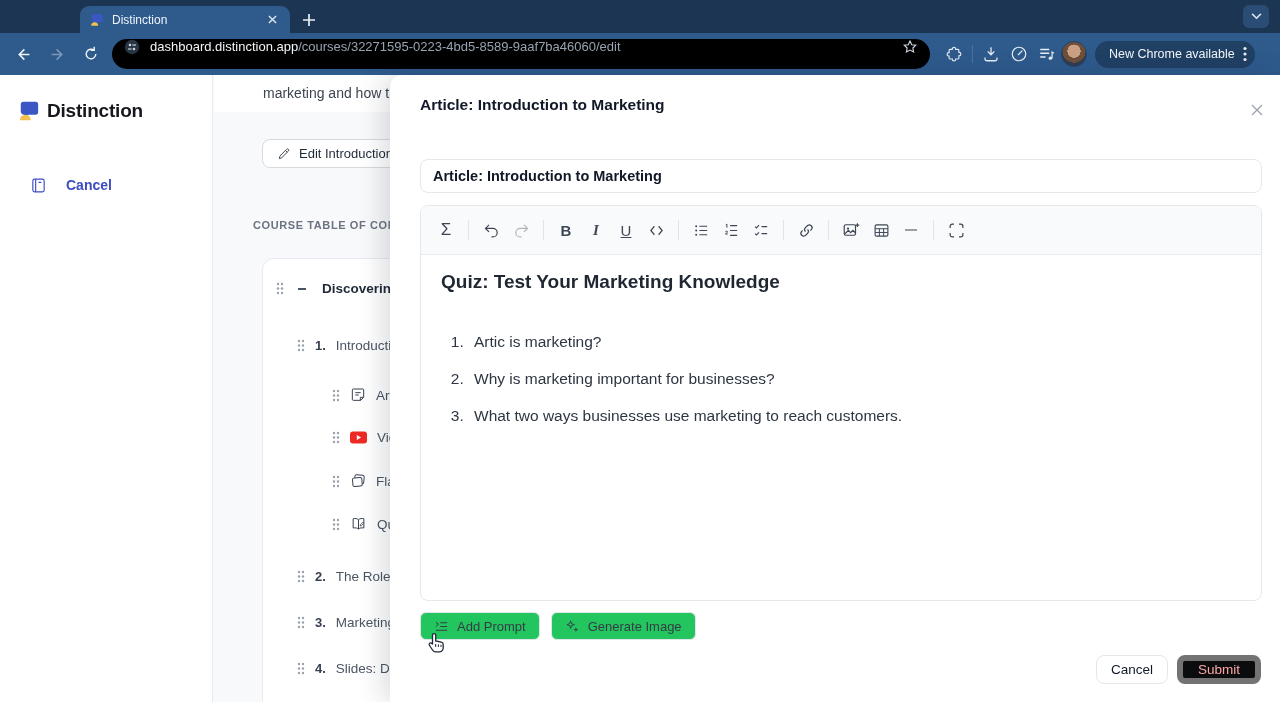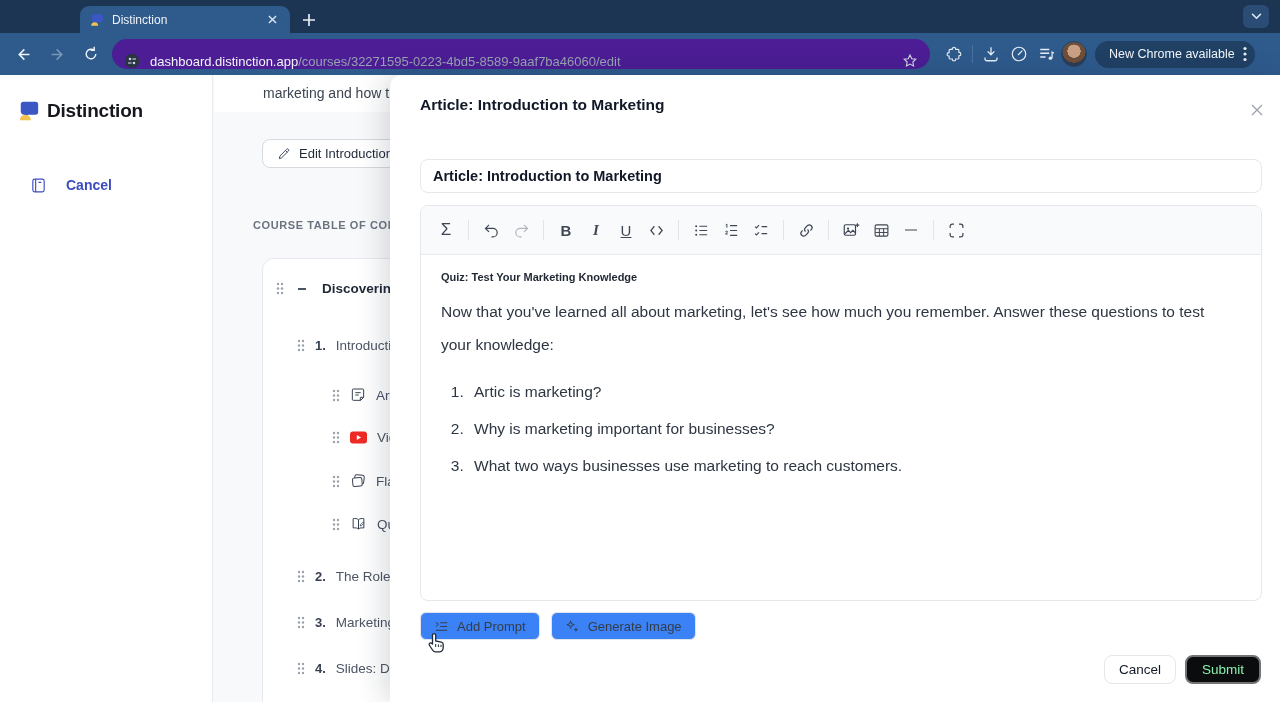--- a/index.html
+++ b/index.html
@@ -13,22 +13,22 @@
          border-radius:9px 9px 0 0; display:flex; align-items:center; padding:0 10px; gap:8px; }
   .tab-label { color:#eef3f9; font-size:12px; flex:1; white-space:nowrap; overflow:hidden; }
   .tab-close { width:16px; height:16px; display:flex; align-items:center; justify-content:center; border-radius:4px; }
   .newtab { position:absolute; left:298px; top:9px; width:22px; height:22px; display:flex; align-items:center; justify-content:center; }
   .tab-search { position:absolute; left:1243px; top:5px; width:26px; height:23px; background:#2b4c74; border-radius:6px;
                 display:flex; align-items:center; justify-content:center; }
   .toolbar { position:absolute; left:0; top:33px; width:1280px; height:42px; background:#2e5a8c;
              display:flex; align-items:center; }
   .navbtn { width:30px; height:30px; display:flex; align-items:center; justify-content:center; margin-left:4px; }
   .navbtn:first-child { margin-left:8px; }
-  .urlbar { margin-left:6px; width:818px; height:30px; background:#4c1d95; border-radius:15px;
-            display:flex; align-items:flex-end; padding:0 12px; gap:10px; }
+  .urlbar { margin-left:6px; width:818px; height:30px; background:#000000; border-radius:15px;
+            display:flex; align-items:flex-start; padding:0 12px; gap:10px; }
   .url-text { flex:1; font-size:13px; white-space:nowrap; overflow:hidden; }
   .url-domain { color:#f1f4f8; }
   .url-path { color:#97a3b2; }
   .chrome-right { display:flex; align-items:center; margin-left:10px; }
   .csep { width:1px; height:18px; background:#4a72a0; margin:0 4px; }
   .cicon { width:28px; height:28px; display:flex; align-items:center; justify-content:center; }
   .avatar { width:26px; height:26px; border-radius:50%;
             background:radial-gradient(circle at 50% 38%, #caa184 0 34%, #6e4f3a 35% 60%, #2f3c52 61%); border:1px solid #23456b; }
   .update-pill { margin-left:8px; height:27px; background:#204064; border-radius:14px; display:flex; align-items:center;
                  padding:0 8px 0 14px; gap:8px; }
@@ -62,32 +62,32 @@
   .m-close { position:absolute; left:856px; top:24px; width:22px; height:22px; display:flex; align-items:center; justify-content:center; }
   .title-input { position:absolute; left:30px; top:84px; width:842px; height:34px; border:1px solid #e5e7eb; border-radius:8px;
                  padding:0 12px; font-family:"Liberation Sans",sans-serif; font-size:14.5px; font-weight:bold; color:#111827; background:#fff; }
   .editor { position:absolute; left:30px; top:130px; width:842px; height:396px; border:1px solid #e5e7eb; border-radius:8px; overflow:hidden; background:#fff; }
   .ed-toolbar { height:49px; background:#f9fafb; border-bottom:1px solid #e9ecef; display:flex; align-items:center; padding:0 10px; }
   .tbtn { width:26px; height:26px; display:flex; align-items:center; justify-content:center; border-radius:5px; margin:0 2px; color:#3f4754; }
   .tbtn.txt { font-size:15px; font-weight:bold; }
   .tbtn.disabled { opacity:.38; }
   .tsep { width:1px; height:20px; background:#e1e4e9; margin:0 7px; }
   .ed-content { padding:16px 20px 0 20px; width:836px; }
-  .ed-h { font-size:11px; font-weight:bold; color:#1f2733; margin-bottom:12px; }
+  .ed-h { font-size:19px; font-weight:bold; color:#1f2733; margin-bottom:30px; }
   .ed-p { font-size:15.5px; color:#2d3642; line-height:33px; max-width:795px; }
   .ed-ol { margin:12px 0 10px 0; padding-left:27px; max-width:795px; }
   .ed-ol li { font-size:15.5px; color:#2d3642; line-height:37px; padding-left:6px; }
   .action-row { position:absolute; left:30px; top:537px; display:flex; gap:11px; }
-  .chip-btn { height:28px; background:#3b82f6; border:1px solid #e2e5ea; border-radius:6px; display:flex; align-items:center;
+  .chip-btn { height:28px; background:#22c55e; border:1px solid #e2e5ea; border-radius:6px; display:flex; align-items:center;
               gap:8px; padding:0 13px; font-size:13px; color:#353c46; }
   .footer { position:absolute; right:19px; top:580px; display:flex; gap:9px; }
   .btn-cancel { height:29px; padding:0 14px; background:#ffffff; border:1px solid #e5e7eb; border-radius:8px;
                 font-size:13.5px; color:#111827; display:flex; align-items:center; }
-  .btn-submit { height:29px; padding:0 15px; background:#0b0c0e; border:2px solid #737373; border-radius:8px;
-                font-size:13.5px; color:#86efac; display:flex; align-items:center; }
+  .btn-submit { height:29px; padding:0 15px; background:#0b0c0e; border:6px solid #737373; border-radius:8px;
+                font-size:13.5px; color:#fca5a5; display:flex; align-items:center; }
   .cursor { position:absolute; left:36px; top:557px; }
   svg { display:block; }
 </style>
 </head>
 <body>
 
 <div id="screen">
 
   <div class="tabstrip">
     <div class="tab">
@@ -485,21 +485,20 @@
         <div class="tsep"></div>
         <div class="tbtn">
             <svg width="17" height="17" viewBox="0 0 24 24">
               <path d="M3 8.5 V6 a3 3 0 0 1 3-3 h2.5 M15.5 3 H18 a3 3 0 0 1 3 3 v2.5 M21 15.5 V18 a3 3 0 0 1 -3 3 h-2.5 M8.5 21 H6 a3 3 0 0 1 -3-3 v-2.5" stroke="#3f4754" stroke-width="1.7" fill="none"></path>
             </svg>
           </div>
       </div>
 
       <div class="ed-content">
         <div class="ed-h">Quiz: Test Your Marketing Knowledge</div>
-        <p class="ed-p">Now that you've learned all about marketing, let's see how much you remember. Answer these questions to test your knowledge:</p>
         <ol class="ed-ol">
           <li>Artic is marketing?</li>
           <li>Why is marketing important for businesses?</li>
           <li>What two ways businesses use marketing to reach customers.</li>
         </ol>
       </div>
     </div>
 
     <div class="action-row">
       <button class="chip-btn">

